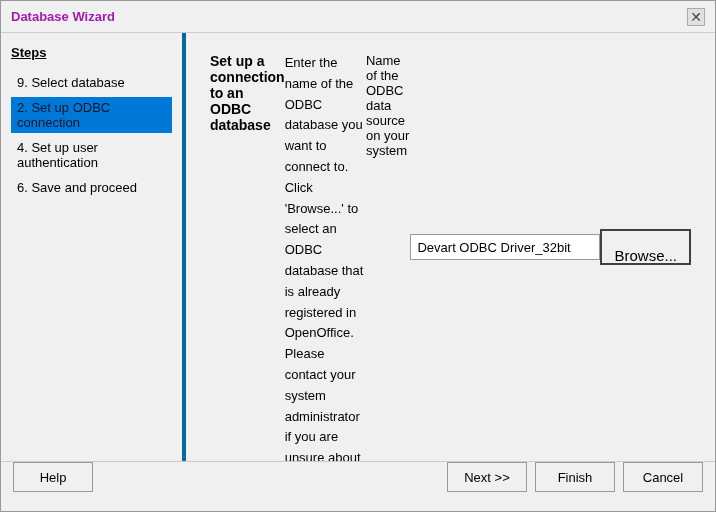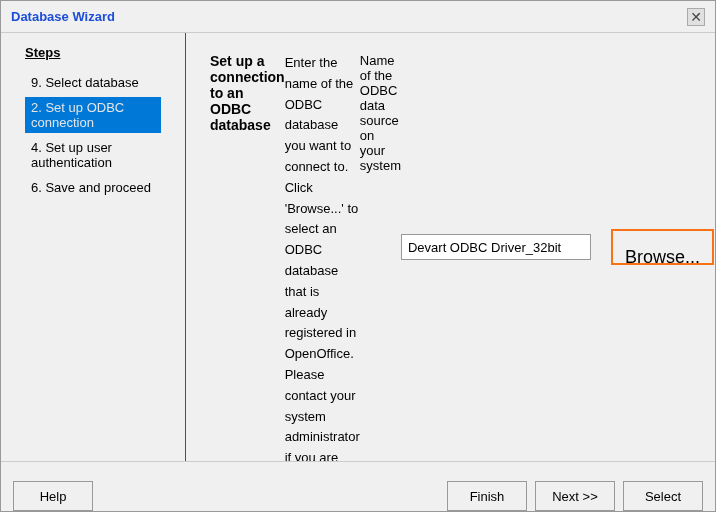--- a/index.html
+++ b/index.html
@@ -36,21 +36,21 @@
       padding: 6px 10px;
       display: flex;
       align-items: center;
       justify-content: space-between;
       height: 32px;
     }
 
     .title-bar-title {
       font-weight: bold;
       font-size: 13px;
-      color: #1d4ed8;
+      color: #a21caf;
     }
 
     .title-bar-close {
       width: 18px;
       height: 18px;
       display: flex;
       align-items: center;
       justify-content: center;
       cursor: pointer;
       font-size: 14px;
@@ -61,22 +61,22 @@
 
     .content-area {
       display: flex;
       flex: 1;
       overflow: hidden;
     }
 
     .sidebar {
       width: 185px;
       background: #f0f0f0;
-      border-right: 1px solid #0369a1;
-      padding: 12px 24px;
+      border-right: 4px solid #0369a1;
+      padding: 12px 10px;
       flex-shrink: 0;
     }
 
     .sidebar-heading {
       font-weight: bold;
       text-decoration: underline;
       margin-bottom: 12px;
       font-size: 13px;
     }
 
@@ -84,21 +84,21 @@
       padding: 3px 6px;
       margin-bottom: 4px;
       cursor: pointer;
       font-size: 13px;
       color: #000;
       border-radius: 0;
     }
 
     .sidebar-item.active {
       background: #0078d7;
-      color: #e5e5e5;
+      color: #0f172a;
     }
 
     .main-panel {
       flex: 1;
       padding: 20px 24px;
       background: #f0f0f0;
       display: flex;
       flex-direction: row;
     }
 
@@ -117,53 +117,53 @@
 
     .field-label {
       font-size: 13px;
       margin-bottom: 22px;
       color: #000;
     }
 
     .field-row {
       display: flex;
       align-items: center;
-      gap: 20px;
+      gap: 0;
     }
 
     .text-input {
       flex: 1;
       height: 26px;
       border: 1px solid #999;
       background: #fff;
       padding: 2px 6px;
       font-size: 13px;
       outline: none;
     }
 
     .browse-button {
       height: 26px;
       padding: 16px 12px;
-      border: 2px solid #f97316;
-      background: #f0f0f0;
-      font-size: 18px;
+      border: 2px solid #404040;
+      background: #f0f0f0;
+      font-size: 15px;
       cursor: pointer;
       white-space: nowrap;
     }
 
     .spacer {
       flex: 1;
     }
 
     .bottom-bar {
       height: 50px;
       border-top: 1px solid #ccc;
       background: #f0f0f0;
       display: flex;
-      align-items: flex-end;
+      align-items: flex-start;
       padding: 0 12px;
       gap: 8px;
     }
 
     .bottom-button {
       height: 30px;
       min-width: 80px;
       padding: 0 14px;
       border: 1px solid #999;
       background: #f0f0f0;
@@ -212,22 +212,22 @@
       <div class="spacer"></div>
     </div>
   </div>
 
   <div class="bottom-bar">
     <button class="bottom-button">
       <span>Help</span>
     </button>
     <div class="spacer-left"></div>
     <button class="bottom-button">
+      <span>Next &gt;&gt;</span>
+    </button>
+    <button class="bottom-button">
       <span>Finish</span>
     </button>
     <button class="bottom-button">
-      <span>Next &gt;&gt;</span>
-    </button>
-    <button class="bottom-button">
-      <span>Select</span>
+      <span>Cancel</span>
     </button>
   </div>
 </div>
 
 </body></html>

